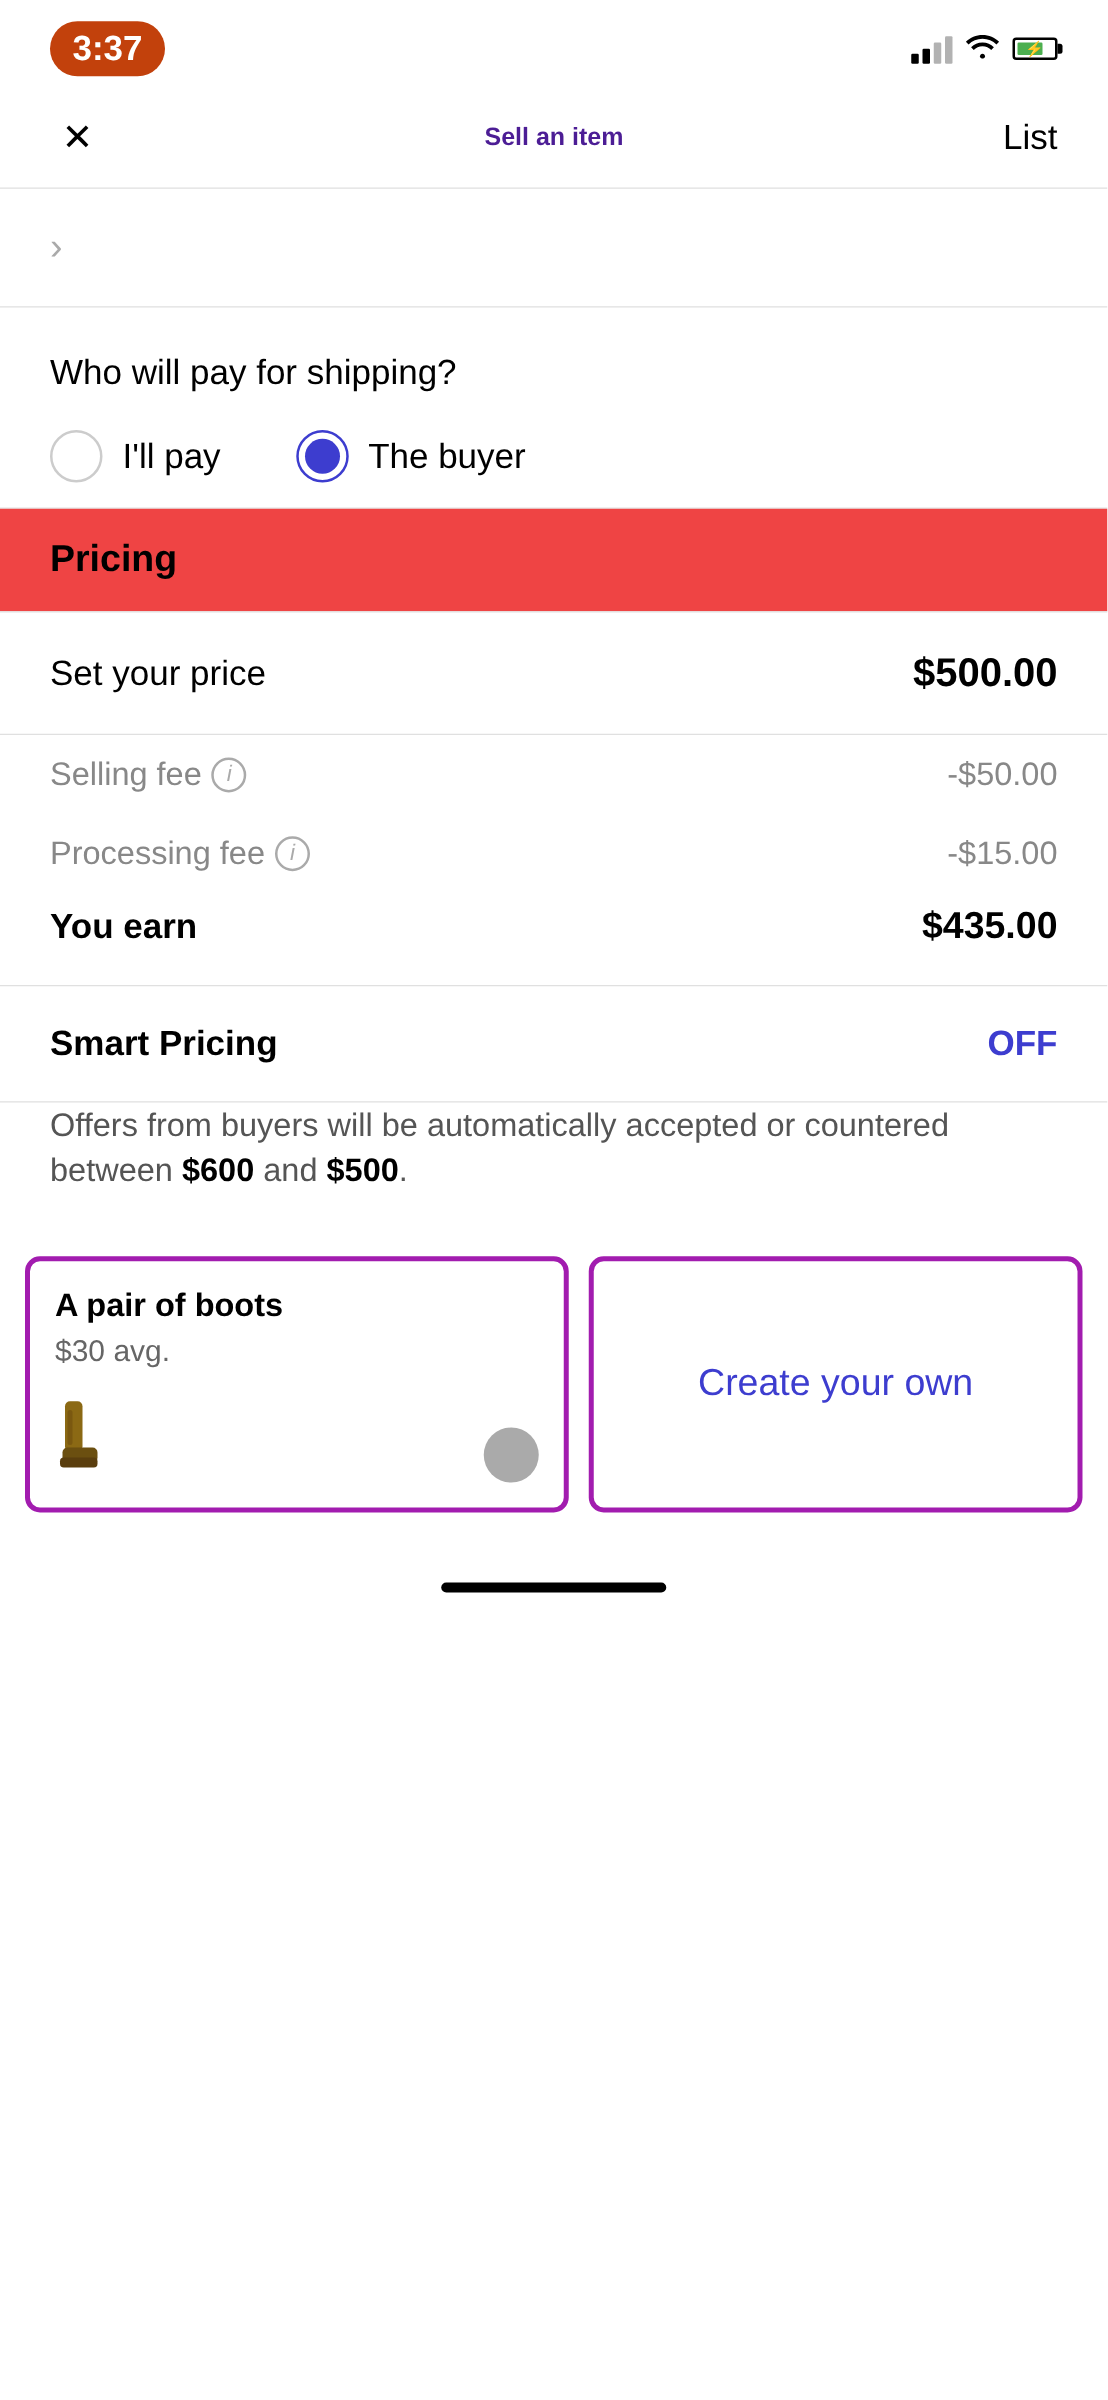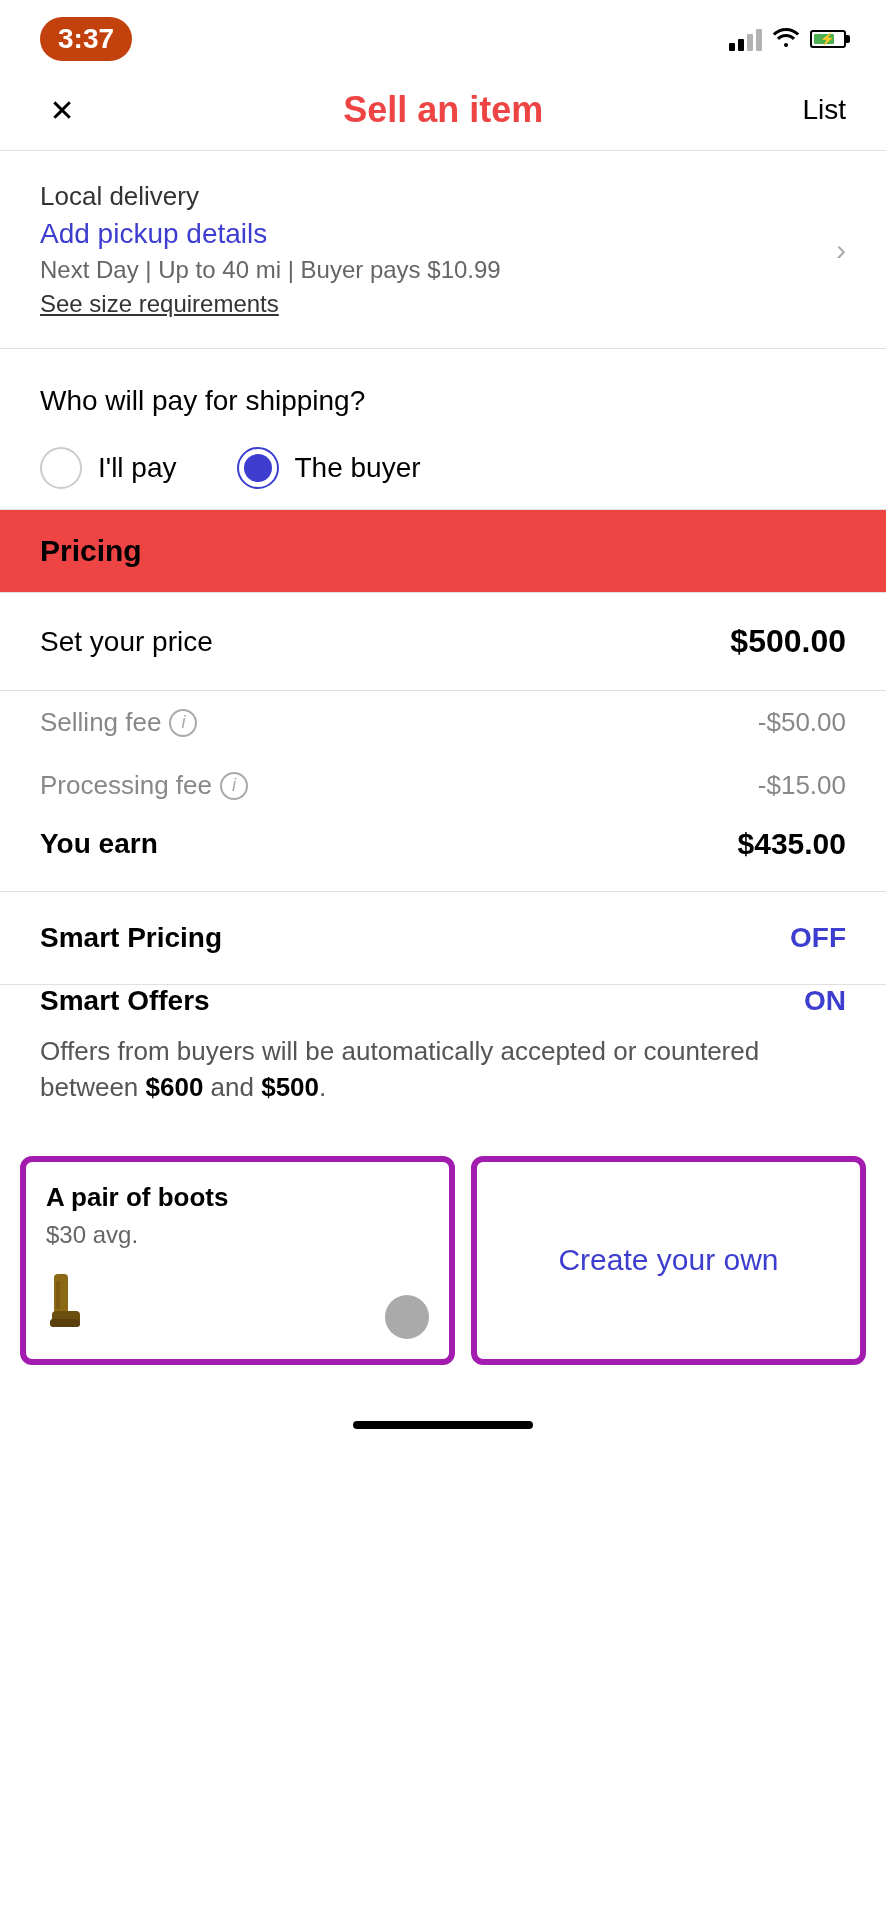--- a/index.html
+++ b/index.html
@@ -105,23 +105,23 @@
       font-size: 30px;
       color: #000;
       cursor: pointer;
       width: 44px;
       height: 44px;
       display: flex;
       align-items: center;
       justify-content: center;
     }
     .nav-title {
-      font-size: 36px;
-      font-weight: 700;
-      color: #ef4444;
+      font-size: 20px;
+      font-weight: 700;
+      color: #4c1d95;
     }
     .nav-list {
       font-size: 28px;
       color: #000;
       font-weight: 400;
     }
 
     
     .divider {
       height: 1px;
@@ -331,21 +331,21 @@
 
     
     .bottom-cards {
       display: flex;
       flex-direction: row;
       margin: 20px 20px 0 20px;
       gap: 16px;
     }
     .card {
       flex: 1;
-      border: 6px solid #a21caf;
+      border: 4px solid #a21caf;
       border-radius: 12px;
       overflow: hidden;
     }
     .card-boots {
       display: flex;
       flex-direction: column;
       padding: 20px;
       position: relative;
     }
     .card-boots-title {
@@ -429,26 +429,20 @@
 
 <div class="nav-header">
   <div class="nav-close">✕</div>
   <div class="nav-title">Sell an item</div>
   <div class="nav-list">List</div>
 </div>
 
 <div class="divider"></div>
 
 <div class="local-delivery">
-  <div class="local-delivery-content">
-    <div class="local-delivery-title">Local delivery</div>
-    <div class="local-delivery-link">Add pickup details</div>
-    <div class="local-delivery-detail">Next Day | Up to 40 mi | Buyer pays $10.99</div>
-    <div class="local-delivery-req">See size requirements</div>
-  </div>
   <div class="chevron-right">›</div>
 </div>
 
 <div class="divider"></div>
 
 <div class="shipping-section">
   <div class="shipping-question">Who will pay for shipping?</div>
   <div class="shipping-options">
     <div class="shipping-option">
       <div class="radio-outer">
@@ -503,24 +497,20 @@
 <div class="divider"></div>
 
 <div class="toggle-row">
   <span class="toggle-label">Smart Pricing</span>
   <span class="toggle-status off">OFF</span>
 </div>
 
 <div class="divider"></div>
 
 <div class="smart-offers-section">
-  <div class="smart-offers-header">
-    <span class="smart-offers-title">Smart Offers</span>
-    <span class="toggle-status on">ON</span>
-  </div>
   <div class="smart-offers-desc">
     <span>Offers from buyers will be automatically accepted or countered between </span><strong>$600</strong><span> and </span><strong>$500</strong><span>.</span>
   </div>
 </div>
 
 <div class="bottom-cards">
   <div class="card card-boots">
     <div style="display:flex; align-items:flex-start; justify-content:space-between;">
       <div>
         <div class="card-boots-title">A pair of boots</div>

